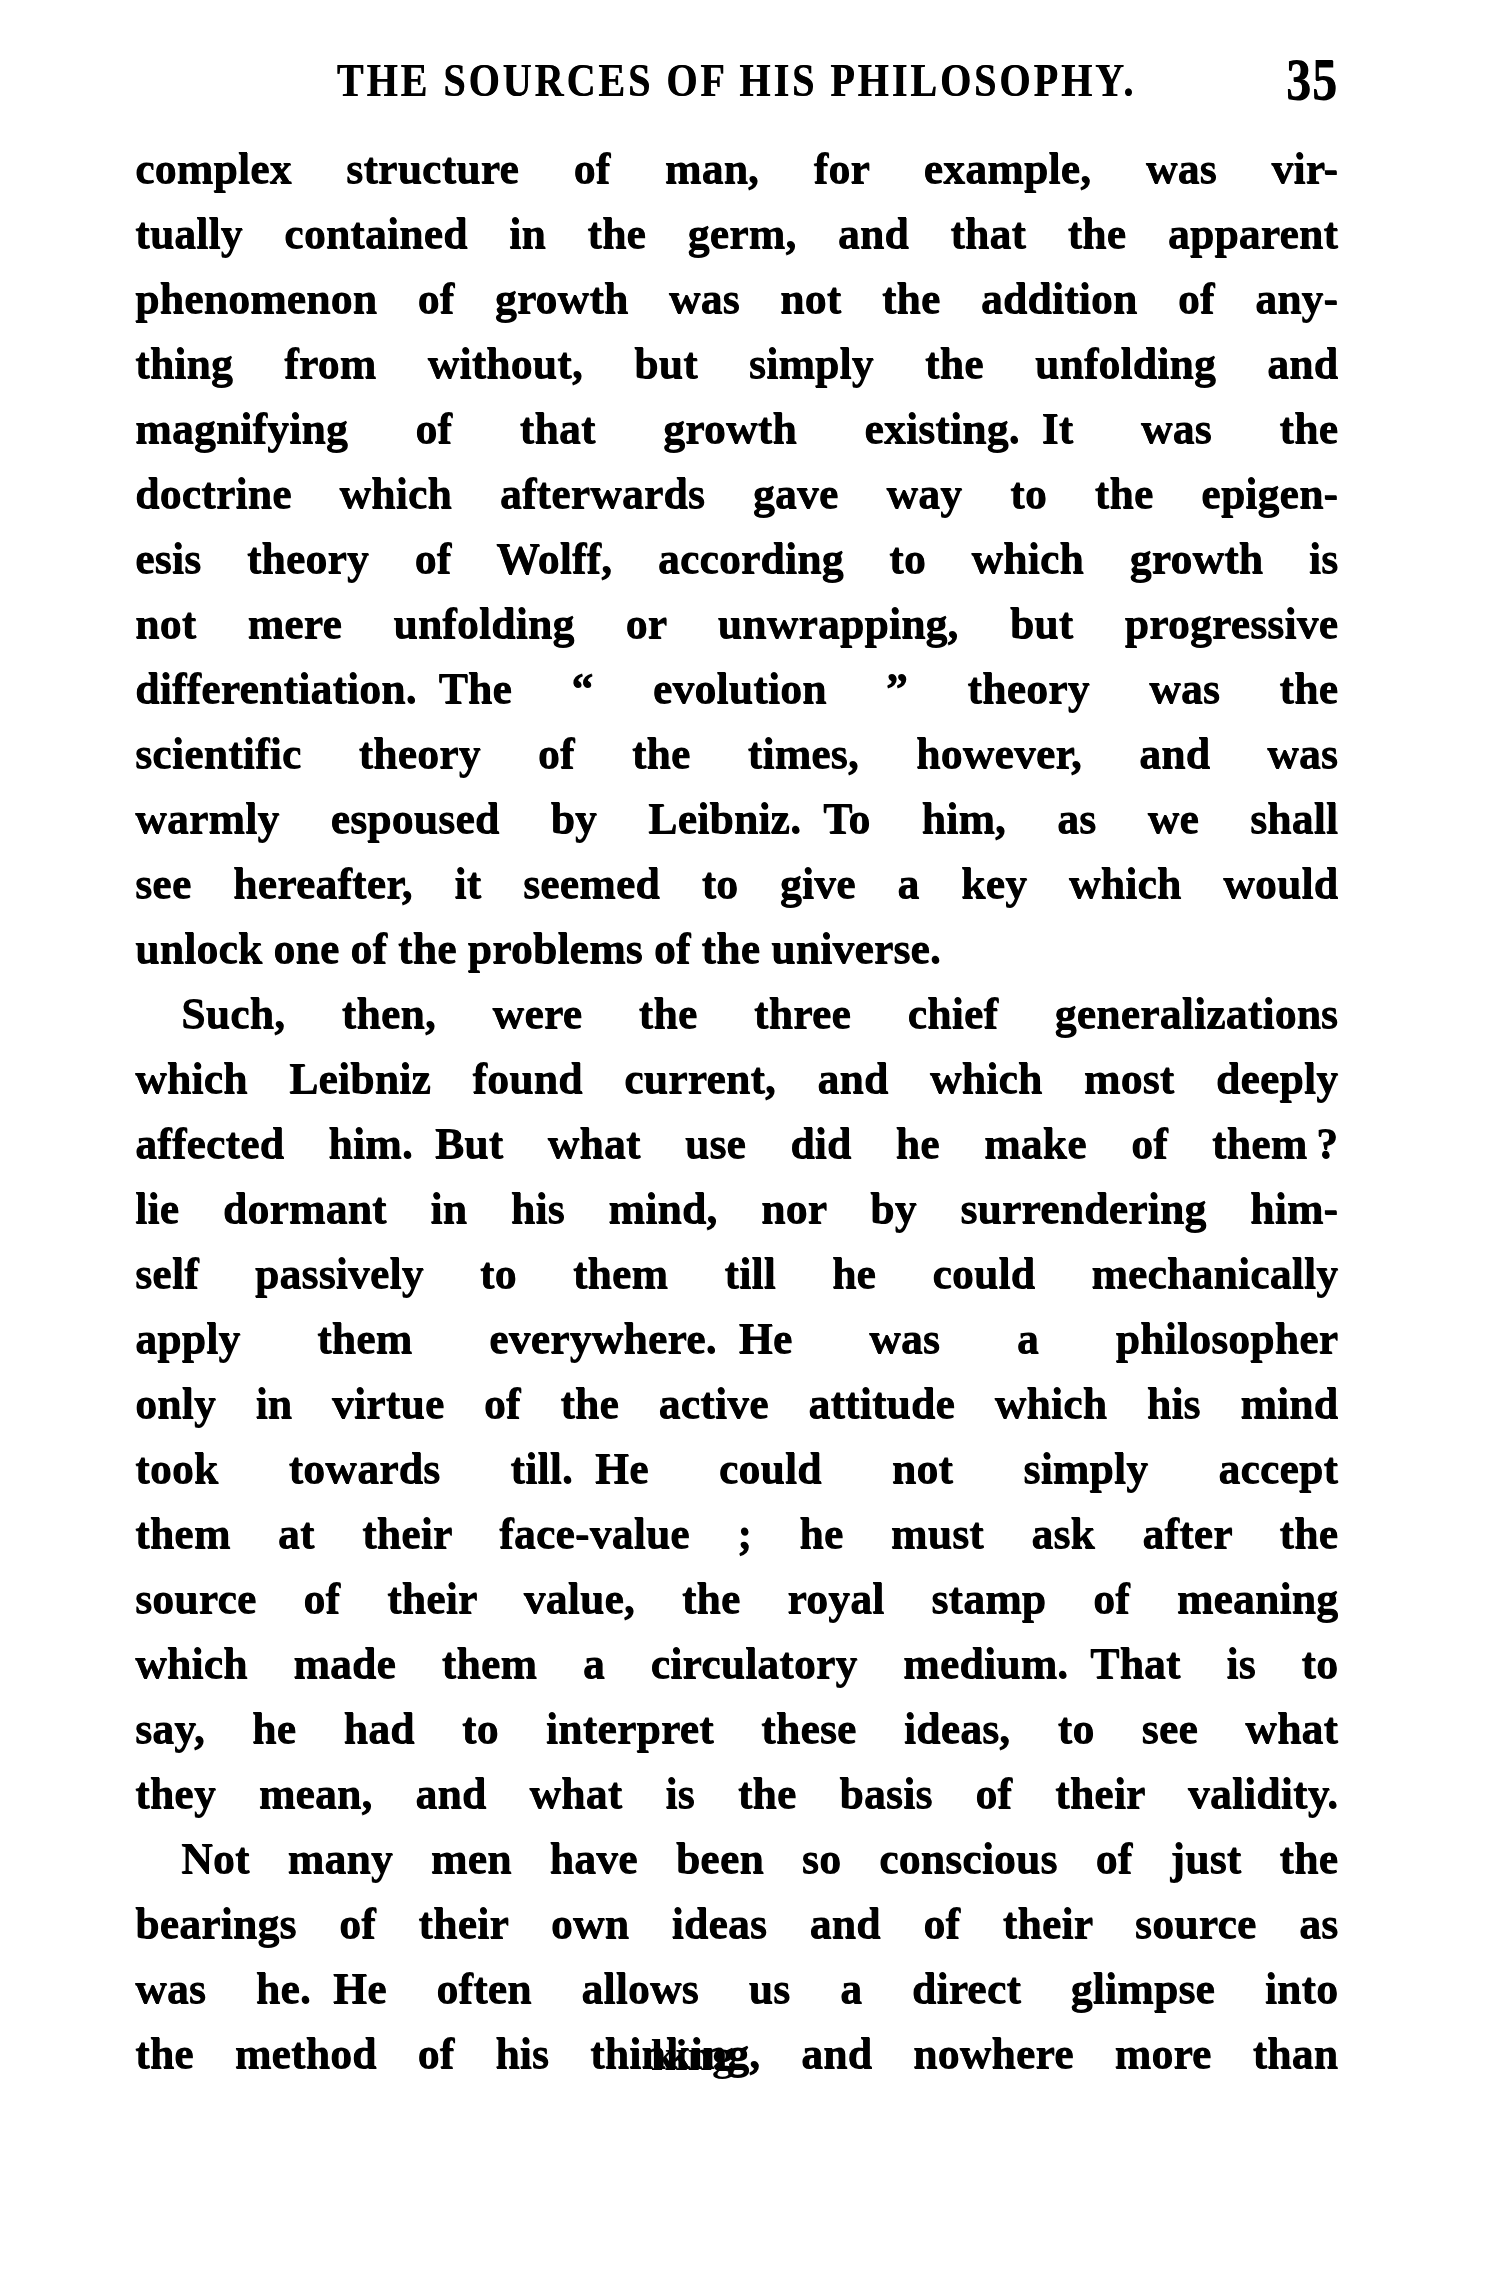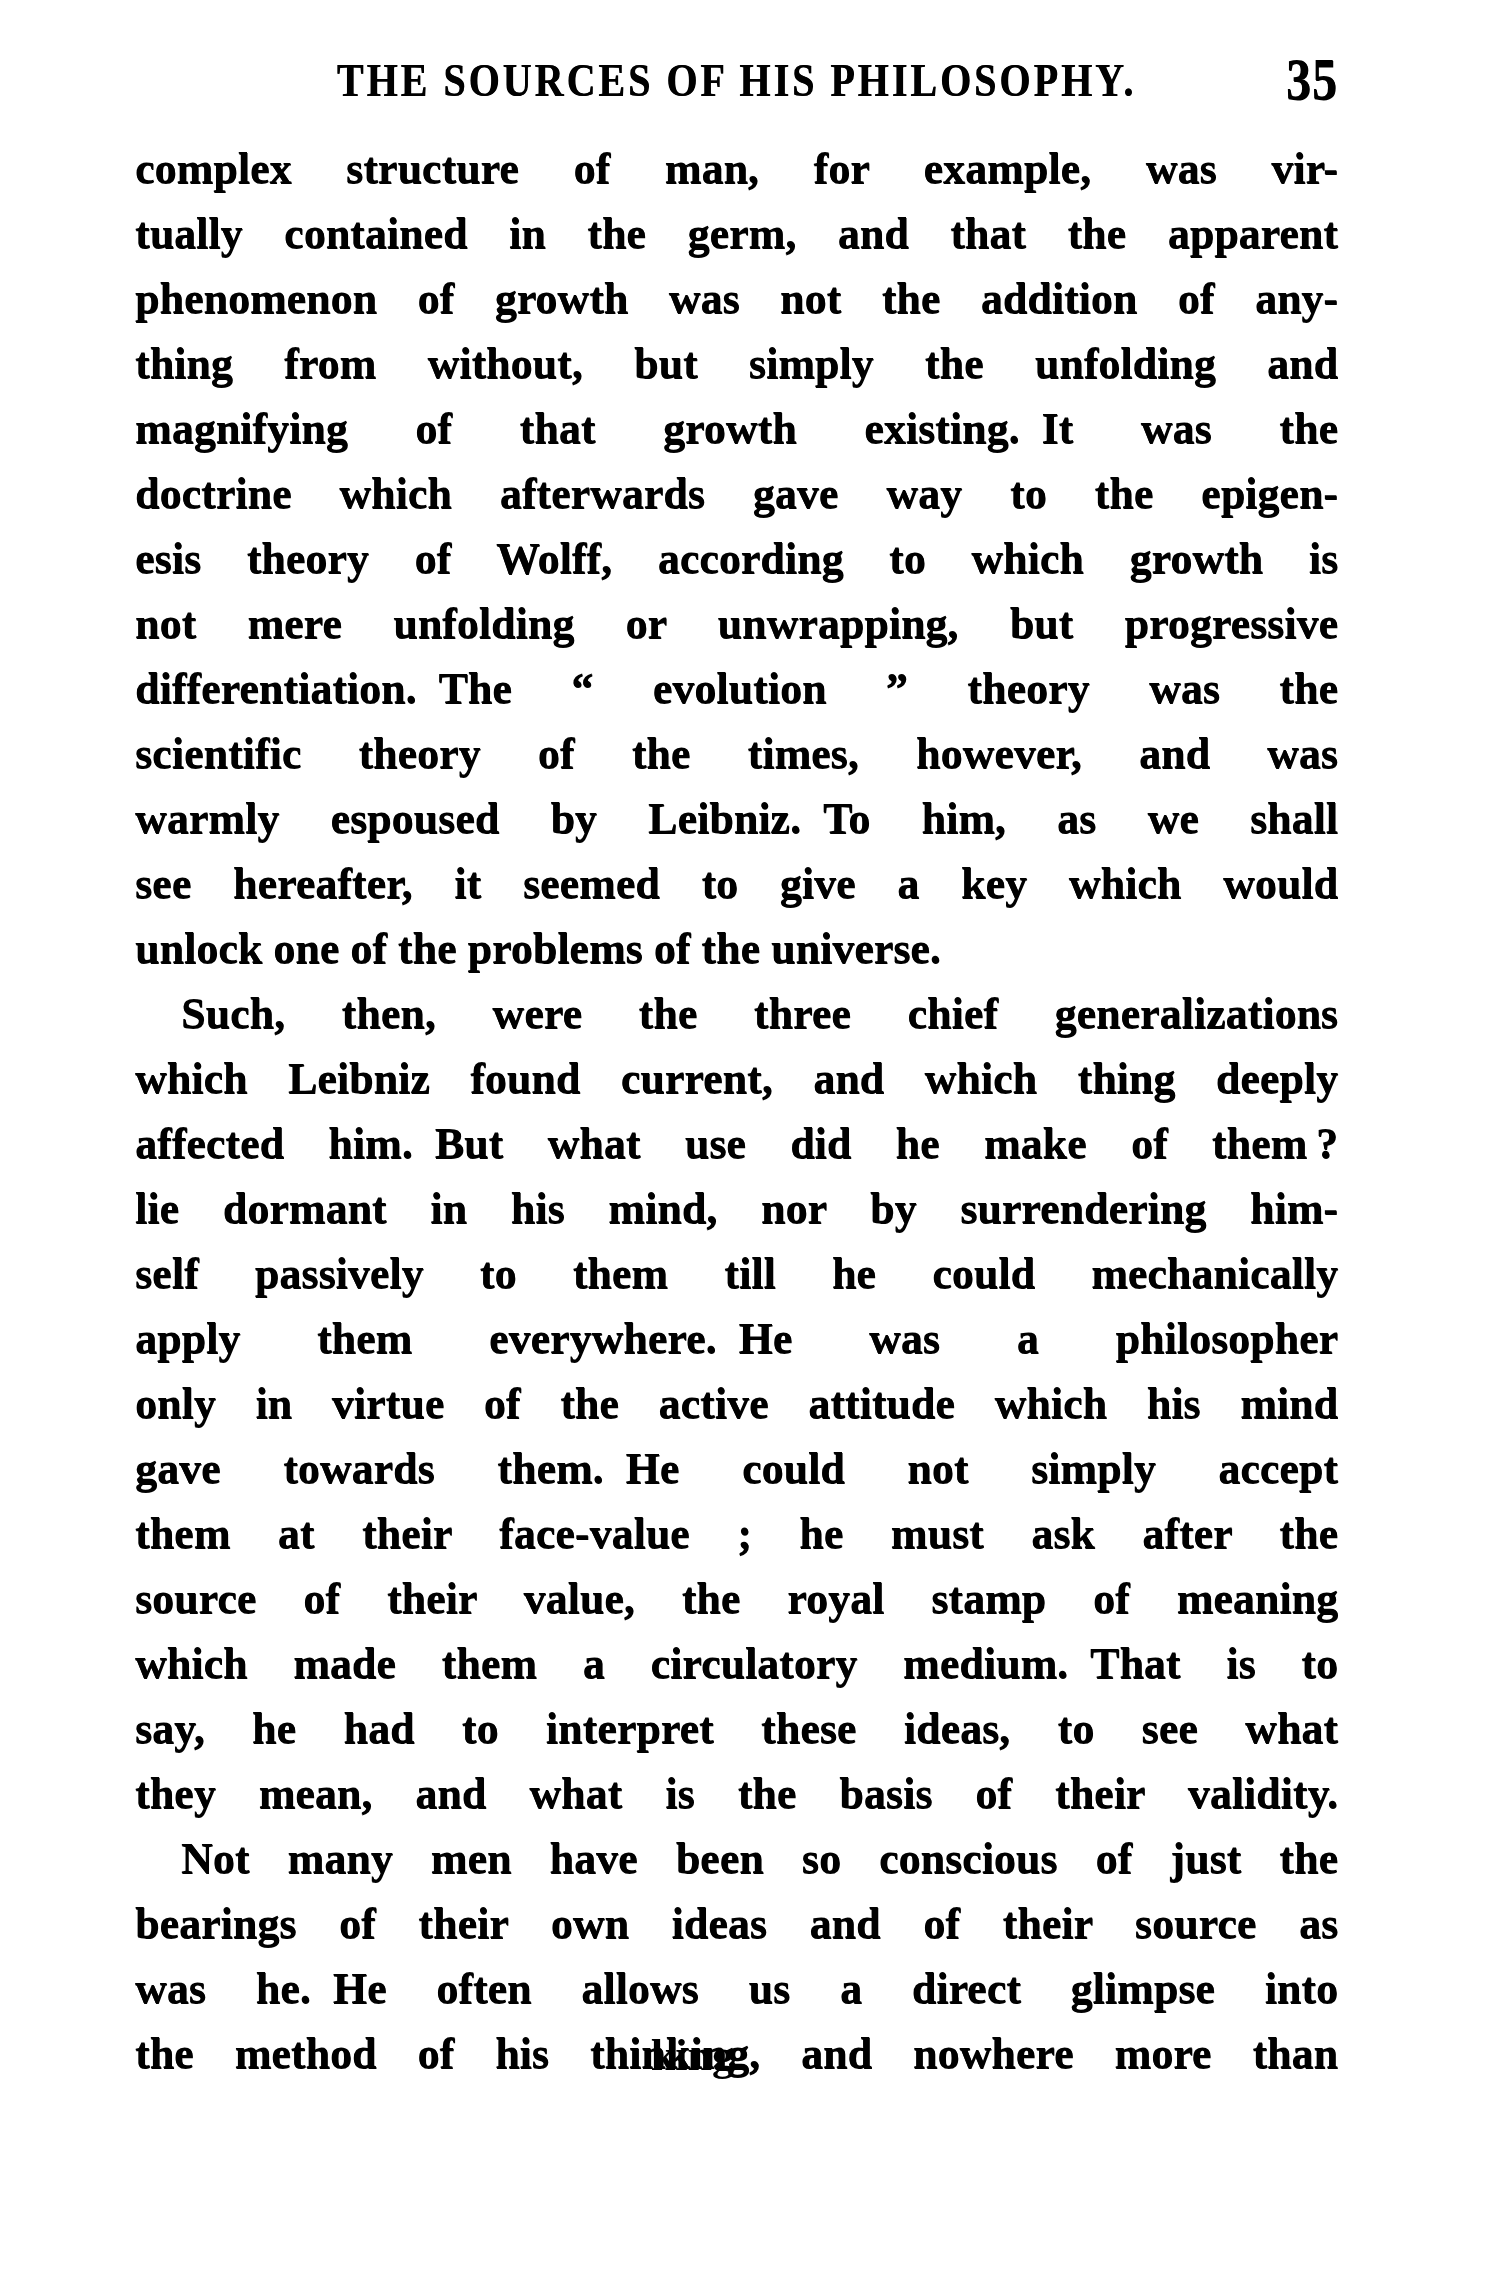--- a/index.html
+++ b/index.html
@@ -82,27 +82,27 @@
         <div class="line">esis theory of Wolff, according to which growth is</div>
         <div class="line">not mere unfolding or unwrapping, but progressive</div>
         <div class="line">differentiation. The “ evolution ” theory was the</div>
         <div class="line">scientific theory of the times, however, and was</div>
         <div class="line">warmly espoused by Leibniz. To him, as we shall</div>
         <div class="line">see hereafter, it seemed to give a key which would</div>
         <div class="line ragged">unlock one of the problems of the universe.</div>
       </div>
       <div class="paragraph">
         <div class="line indent">Such, then, were the three chief generalizations</div>
-        <div class="line">which Leibniz found current, and which thing deeply</div>
+        <div class="line">which Leibniz found current, and which most deeply</div>
         <div class="line">affected him. But what use did he make of them ?</div>
         <div class="line">lie dormant in his mind, nor by surrendering him-</div>
         <div class="line">self passively to them till he could mechanically</div>
         <div class="line">apply them everywhere. He was a philosopher</div>
         <div class="line">only in virtue of the active attitude which his mind</div>
-        <div class="line">gave towards them. He could not simply accept</div>
+        <div class="line">took towards till. He could not simply accept</div>
         <div class="line">them at their face-value ; he must ask after the</div>
         <div class="line">source of their value, the royal stamp of meaning</div>
         <div class="line">which made them a circulatory medium. That is to</div>
         <div class="line">say, he had to interpret these ideas, to see what</div>
         <div class="line">they mean, and what is the basis of their validity.</div>
       </div>
       <div class="paragraph">
         <div class="line indent">Not many men have been so conscious of just the</div>
         <div class="line">bearings of their own ideas and of their source as</div>
         <div class="line">was he. He often allows us a direct glimpse into</div>

